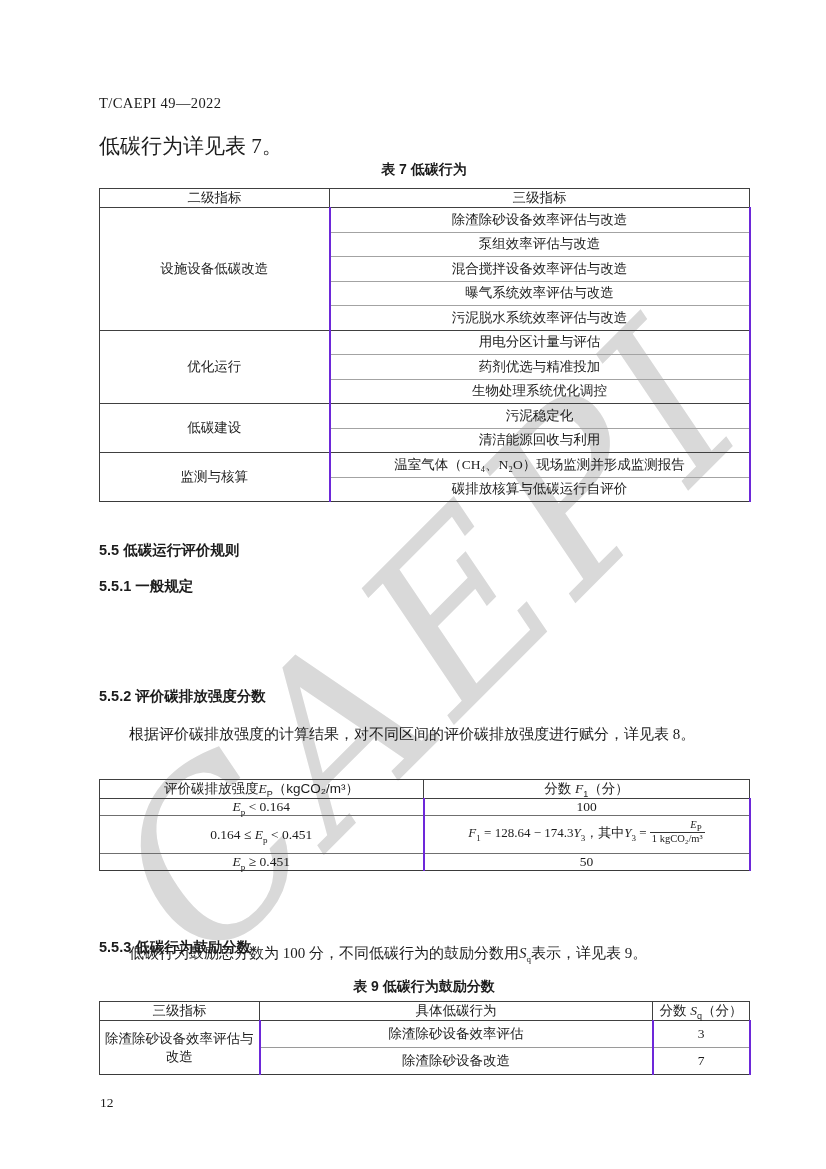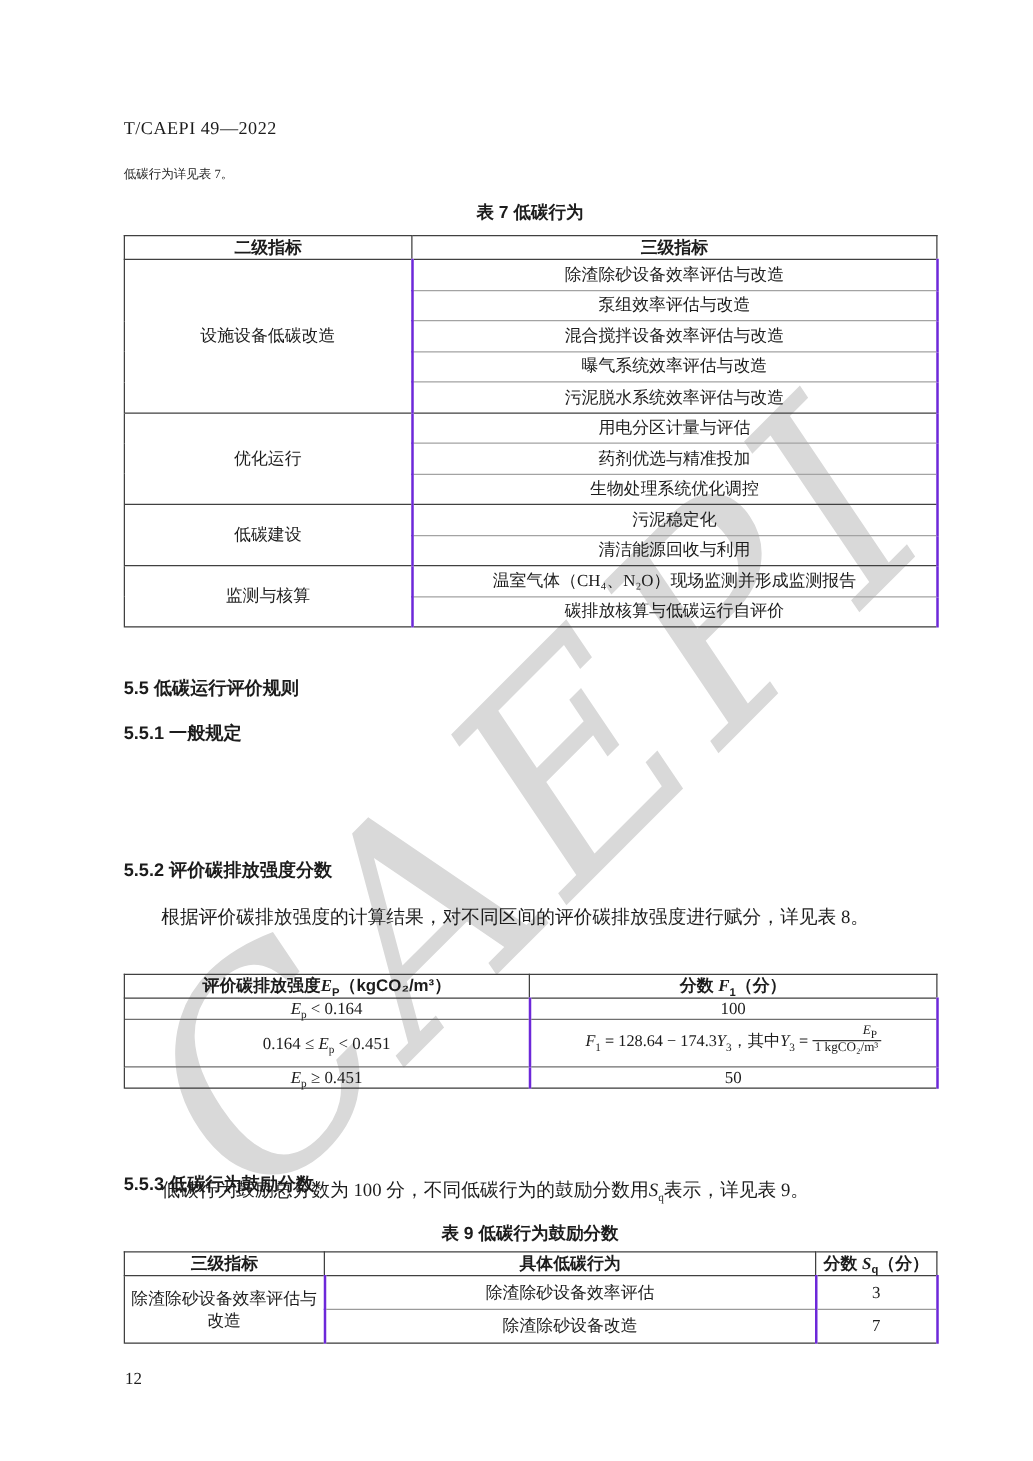--- a/index.html
+++ b/index.html
@@ -11,39 +11,39 @@
   .watermark {
     position:absolute; left:-30px; top:518px; width:920px; height:245px;
     line-height:245px; text-align:center;
     font-family:"DejaVu Serif", serif; font-style:italic;
     font-size:222px; color:#d9d9d9; letter-spacing:10px;
     transform:rotate(-45deg); z-index:0; white-space:nowrap;
   }
   .content { position:absolute; inset:0; z-index:1; }
 
   .doc-code { position:absolute; left:99px; top:95px; font-size:14.5px; letter-spacing:0.4px; }
-  .intro    { position:absolute; left:99px; top:132px; font-size:10px; }
+  .intro    { position:absolute; left:99px; top:132px; font-size:21px; }
 
   .tbl-title {
     position:absolute; left:99px; width:650px; text-align:center;
     font-family:"Liberation Sans", sans-serif; font-weight:700; font-size:14px;
   }
   #t7-title { top:161px; }
   #t8-title { top:756px; }
   #t9-title { top:978px; }
 
   table {
     position:absolute; left:99px; width:650px; table-layout:fixed;
     border-collapse:collapse; font-size:13.5px; text-align:center;
     border:1.6px solid #3a3a3a; background:transparent;
   }
   #t7 { top:188px; } #t8 { top:779px; } #t9 { top:1001px; }
 
   th {
-    font-family:"Liberation Sans", sans-serif; font-weight:700; font-size:13.5px;
+    font-family:"Liberation Sans", sans-serif; font-weight:400; font-size:13.5px;
     height:16px; vertical-align:middle;
     border:1px solid #404040; border-bottom:1.3px solid #404040;
   }
   td {
     height:24.5px; vertical-align:middle;
     border-left:1px solid #404040; border-right:2px solid #6d28d9;
     border-top:1px solid #a3a3a3;
   }
   tr.g td { border-top:1.2px solid #404040; }
 

